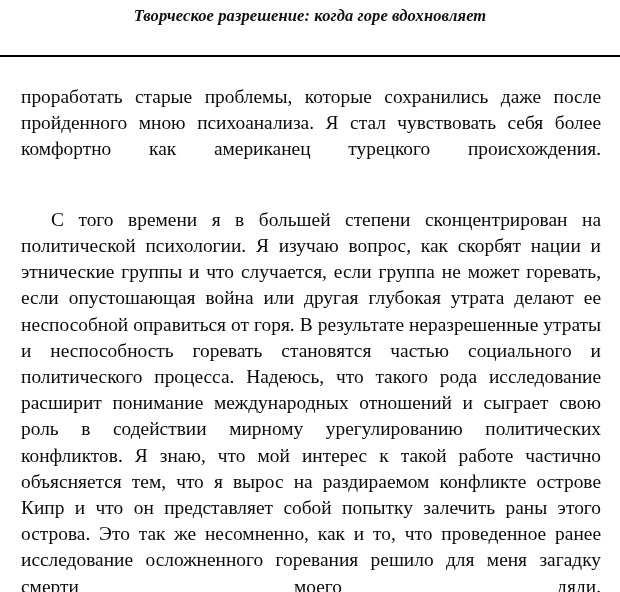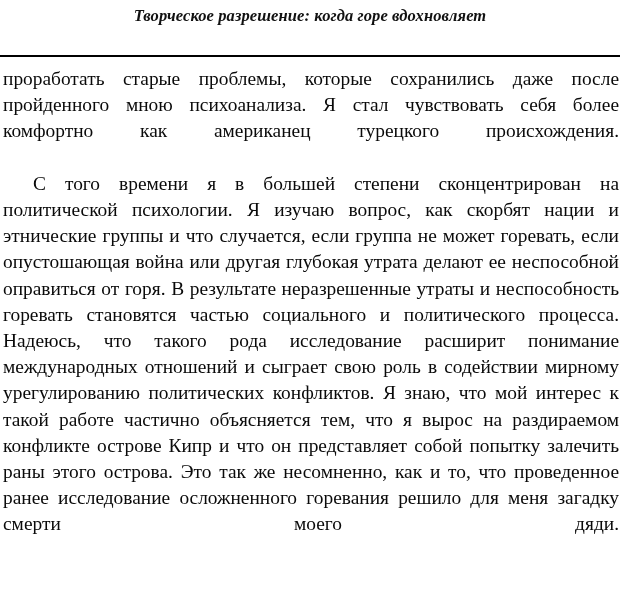--- a/index.html
+++ b/index.html
@@ -50,21 +50,21 @@
     left: 3px;
     width: 616px;
     font-size: 19.4px;
     line-height: 26.2px;
     text-align: justify;
     text-justify: inter-word;
     color: #0a0a0a;
     hyphens: none;
   }
   .body-text p {
-    margin: 0;
+    margin: 18px;
   }
   .body-text p.indent {
     text-indent: 30px;
   }
   
   .body-text p:after {
     content: "";
     display: inline-block;
     width: 100%;
   }

